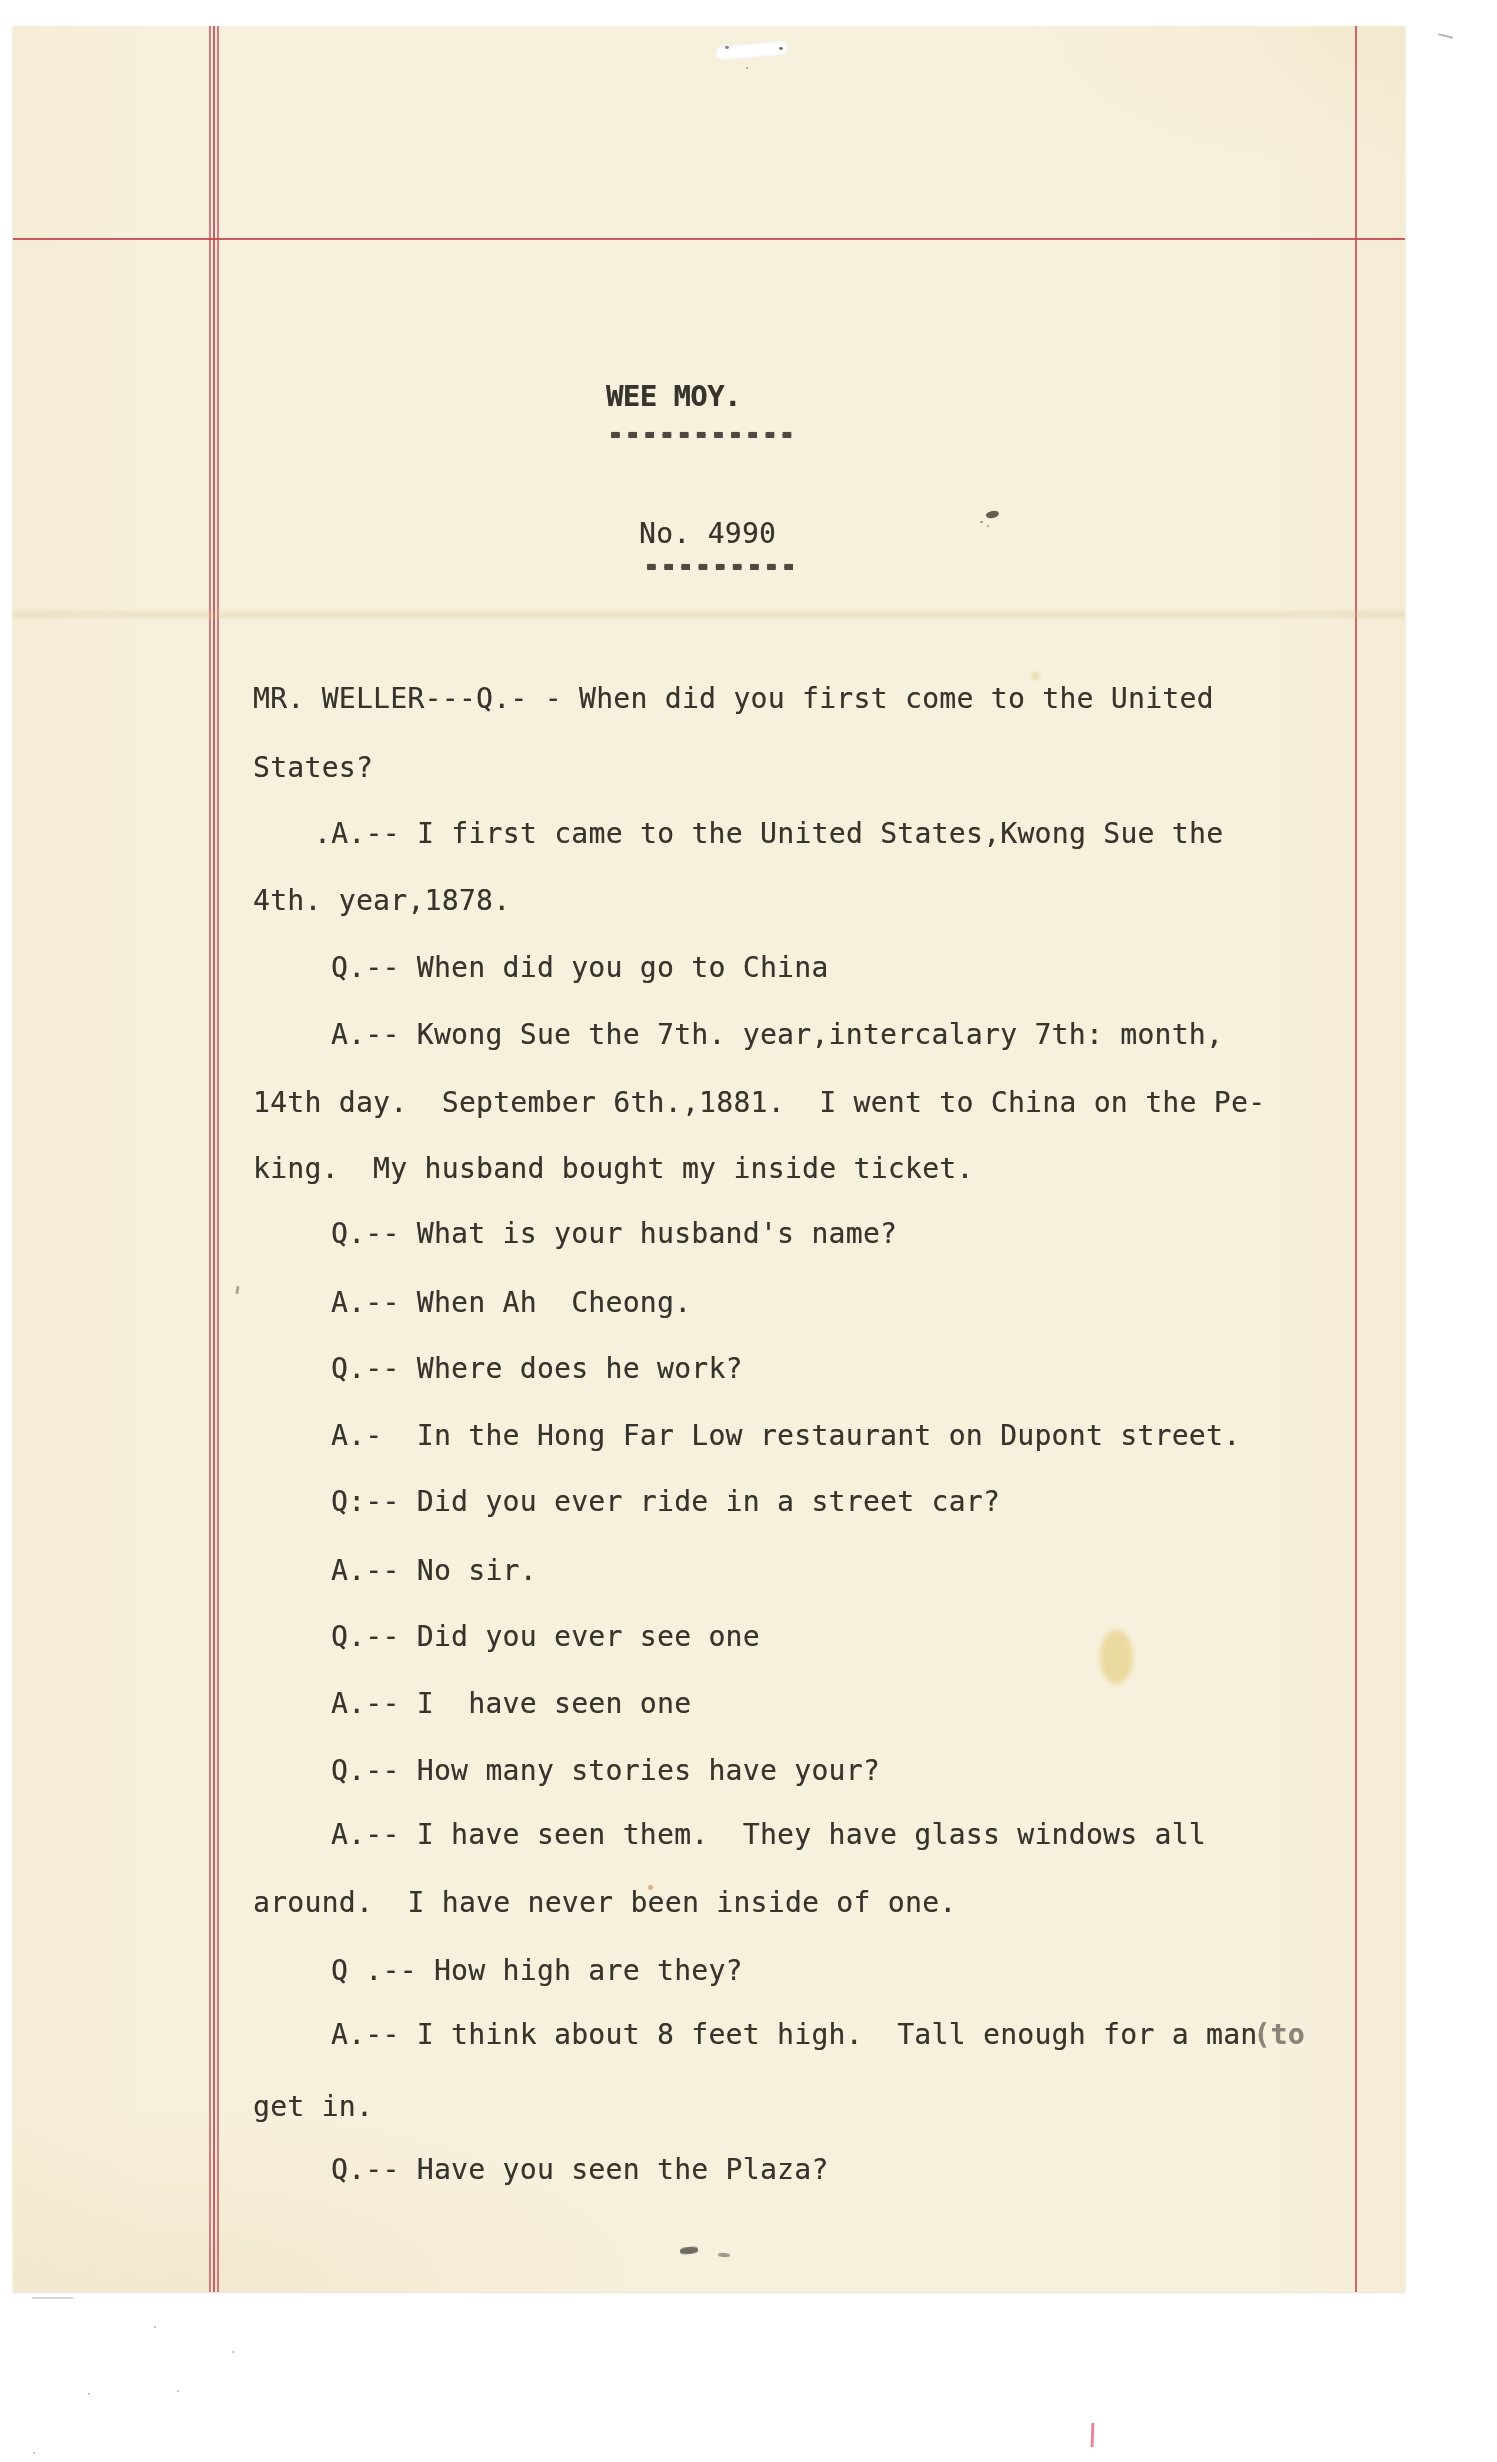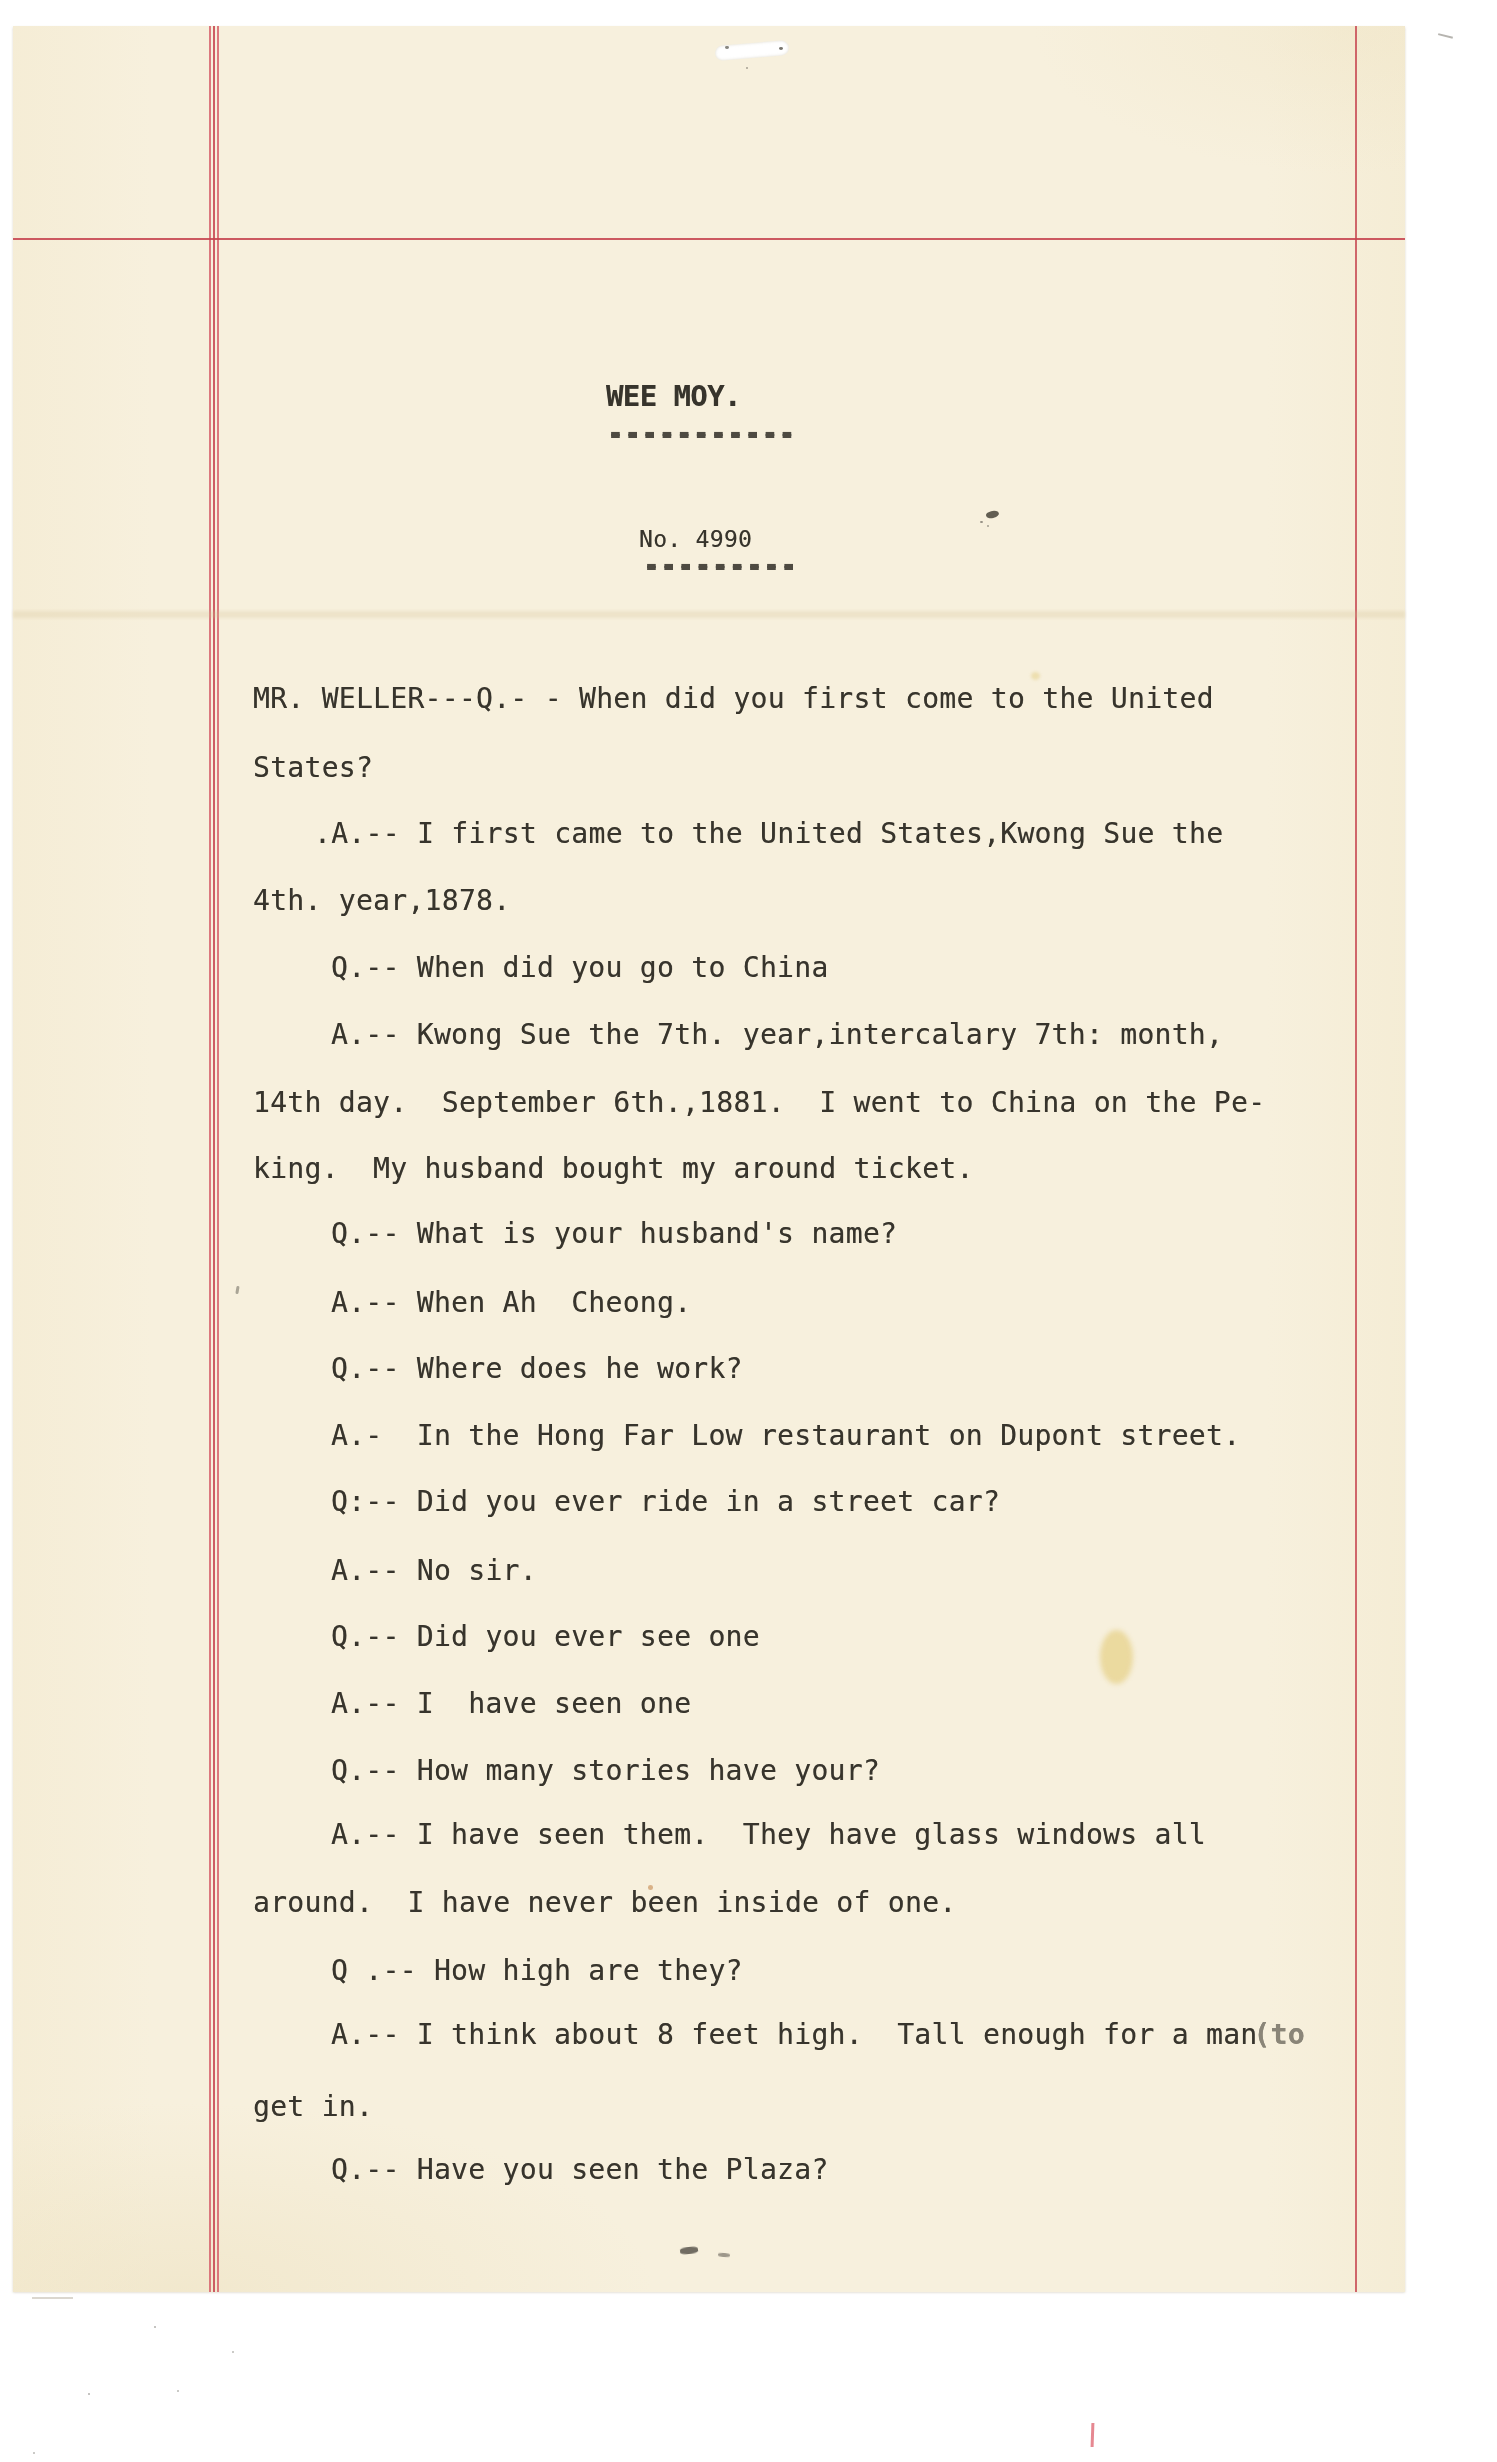--- a/index.html
+++ b/index.html
@@ -26,21 +26,21 @@
   .vrule.r{left:1355px;width:2.3px;background:var(--rule_red,#c6434f);opacity:.8;}
   .hrule{position:absolute;left:13px;top:230px;width:1392px;height:2.3px;background:var(--rule_red,#c6434f);opacity:.88;}
   .tl{
     position:absolute;
     font:28px/1 "DejaVu Sans Mono",monospace;
     letter-spacing:0.3px;white-space:pre;
     color:var(--ink,#37342c);
     text-shadow:0.2px 0.2px 0.4px rgba(55,52,44,.55);
   }
   .title{font-size:29px;font-weight:bold;letter-spacing:-0.6px;}
-  .caseno{font-size:23px;margin-top:8px;}
+  .caseno{font-size:28px;}
   .dashrow{font-weight:bold;opacity:.88;text-shadow:0 2.3px 0 currentColor;}
   .smudge{color:var(--ink_faded,#7e7a6d);margin-left:-4.1px;filter:blur(0.3px);font-weight:bold;}
   .m{position:absolute;}
   .chip{left:715px;top:35px;width:74px;height:15.3px;background:#fff;border-radius:7.6px;
         transform:rotate(-5deg);box-shadow:inset 0 0 2.9px rgba(200,193,175,.6);}
   .speck{background:#55524a;border-radius:50%;}
   .stain{border-radius:50%;}
 </style>
 </head>
 <body>
@@ -62,21 +62,21 @@
   <div class="tl caseno" style="left:639px;top:512px">No. 4990</div>
   <div class="tl dashrow" style="left:643px;top:543px">---------</div>
 
   <div class="tl" style="left:253px;top:677px">MR. WELLER---Q.- - When did you first come to the United</div>
   <div class="tl" style="left:253px;top:746px">States?</div>
   <div class="tl" style="left:314px;top:812px">.A.-- I first came to the United States,Kwong Sue the</div>
   <div class="tl" style="left:253px;top:879px">4th. year,1878.</div>
   <div class="tl" style="left:331px;top:946px">Q.-- When did you go to China</div>
   <div class="tl" style="left:331px;top:1013px">A.-- Kwong Sue the 7th. year,intercalary 7th: month,</div>
   <div class="tl" style="left:253px;top:1081px">14th day.  September 6th.,1881.  I went to China on the Pe-</div>
-  <div class="tl" style="left:253px;top:1147px">king.  My husband bought my around ticket.</div>
+  <div class="tl" style="left:253px;top:1147px">king.  My husband bought my inside ticket.</div>
   <div class="tl" style="left:331px;top:1212px">Q.-- What is your husband's name?</div>
   <div class="tl" style="left:331px;top:1281px">A.-- When Ah  Cheong.</div>
   <div class="tl" style="left:331px;top:1347px">Q.-- Where does he work?</div>
   <div class="tl" style="left:331px;top:1414px">A.-  In the Hong Far Low restaurant on Dupont street.</div>
   <div class="tl" style="left:331px;top:1480px">Q:-- Did you ever ride in a street car?</div>
   <div class="tl" style="left:331px;top:1549px">A.-- No sir.</div>
   <div class="tl" style="left:331px;top:1615px">Q.-- Did you ever see one</div>
   <div class="tl" style="left:331px;top:1682px">A.-- I  have seen one</div>
   <div class="tl" style="left:331px;top:1749px">Q.-- How many stories have your?</div>
   <div class="tl" style="left:331px;top:1813px">A.-- I have seen them.  They have glass windows all</div>

